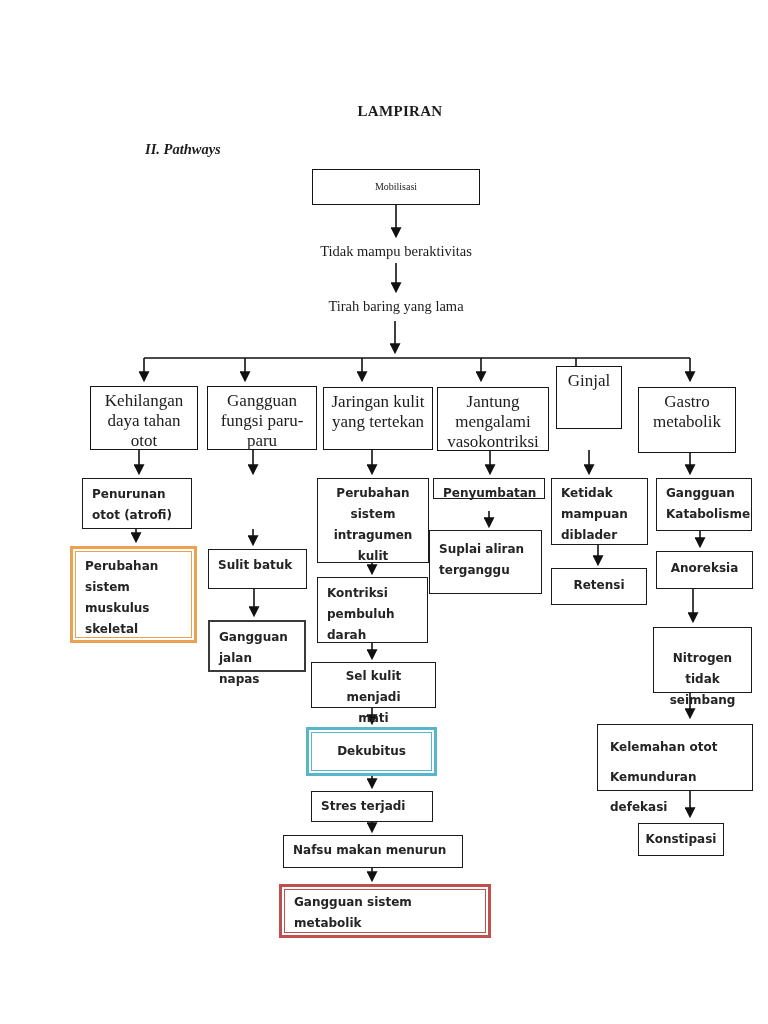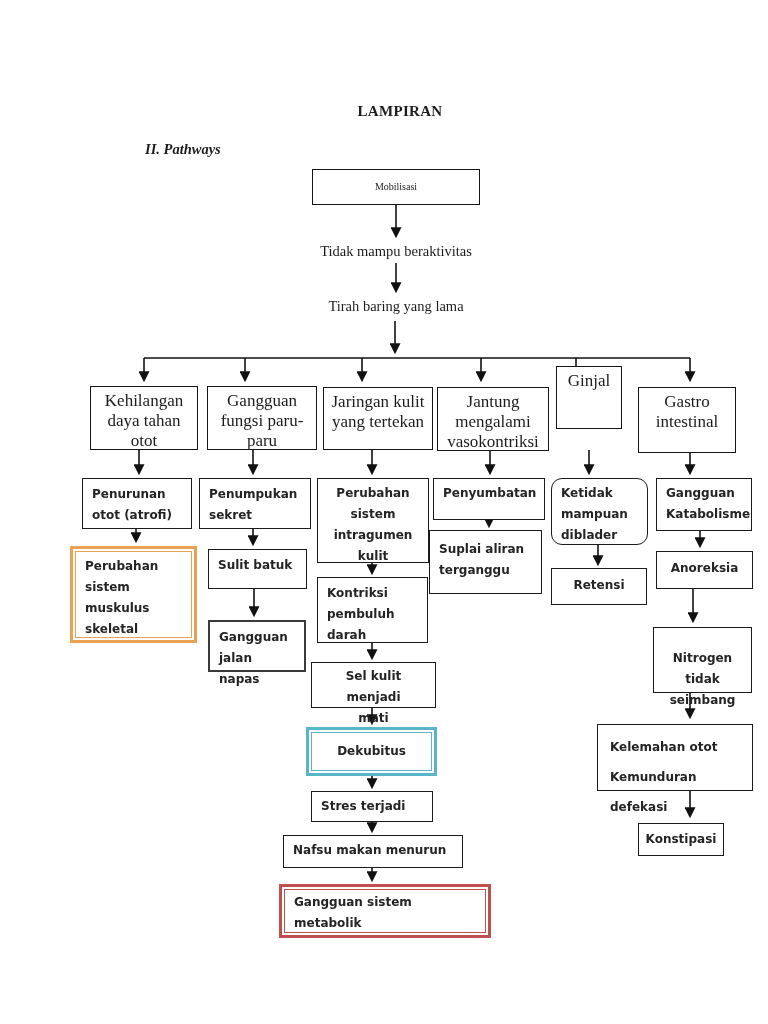--- a/index.html
+++ b/index.html
@@ -166,40 +166,36 @@
   <div class="abs serif-box" style="left:437px; top:387px; width:112px; height:64px;">
     <span class="lbl">Jantung
 mengalami
 vasokontriksi</span>
   </div>
   <div class="abs serif-box" style="left:556px; top:366px; width:66px; height:63px;">
     <span class="lbl">Ginjal</span>
   </div>
   <div class="abs serif-box" style="left:638px; top:387px; width:98px; height:66px;">
     <span class="lbl">Gastro
-intestinal</span>
+metabolik</span>
   </div>
 
   <div class="abs sans-box" style="left:82px; top:478px; width:110px; height:51px;">
     <span class="lbl">Penurunan
 otot (atrofi)</span>
   </div>
   <div class="abs sans-box fancy" style="left:70px; top:546px; width:127px; height:97px; --c:#EBA152; border-color:#EBA152; padding:0;">
     <div class="fancy-inner">
       <span class="lbl">Perubahan
 sistem
 muskulus
 skeletal</span>
     </div>
   </div>
 
-  <div class="abs sans-box" style="left:199px; top:478px; width:112px; height:51px;">
-    <span class="lbl">Penumpukan
-sekret</span>
-  </div>
   <div class="abs sans-box" style="left:208px; top:549px; width:99px; height:40px;">
     <span class="lbl">Sulit batuk</span>
   </div>
   <div class="abs sans-box" style="left:208px; top:620px; width:98px; height:52px; border-width:2px; border-color:#3a3a3a;">
     <span class="lbl">Gangguan
 jalan napas</span>
   </div>
 
   <div class="abs sans-box center" style="left:317px; top:478px; width:112px; height:85px; padding-top:4px;">
     <span class="lbl">Perubahan
@@ -227,29 +223,29 @@
   <div class="abs sans-box" style="left:283px; top:835px; width:180px; height:33px; padding-top:4px;">
     <span class="lbl">Nafsu makan menurun</span>
   </div>
   <div class="abs sans-box fancy" style="left:279px; top:884px; width:212px; height:54px; --c:#C0504D; border-color:#C0504D; padding:0;">
     <div class="fancy-inner" style="padding-top:2px;">
       <span class="lbl">Gangguan sistem
 metabolik</span>
     </div>
   </div>
 
-  <div class="abs sans-box" style="left:433px; top:478px; width:112px; height:42px; padding-top:4px;text-align:right;">
+  <div class="abs sans-box" style="left:433px; top:478px; width:112px; height:21px; padding-top:4px;text-align:right;">
     <span class="lbl">Penyumbatan</span>
   </div>
   <div class="abs sans-box" style="left:429px; top:530px; width:113px; height:64px; padding-top:8px;">
     <span class="lbl">Suplai aliran
 terganggu</span>
   </div>
 
-  <div class="abs sans-box" style="left:551px; top:478px; width:97px; height:67px; padding-top:4px;border-radius:11px;">
+  <div class="abs sans-box" style="left:551px; top:478px; width:97px; height:67px; padding-top:4px;">
     <span class="lbl">Ketidak
 mampuan
 diblader</span>
   </div>
   <div class="abs sans-box center" style="left:551px; top:568px; width:96px; height:37px; padding-top:6px;">
     <span class="lbl">Retensi</span>
   </div>
 
   <div class="abs sans-box" style="left:656px; top:478px; width:96px; height:53px; padding-top:4px;">
     <span class="lbl">Gangguan

